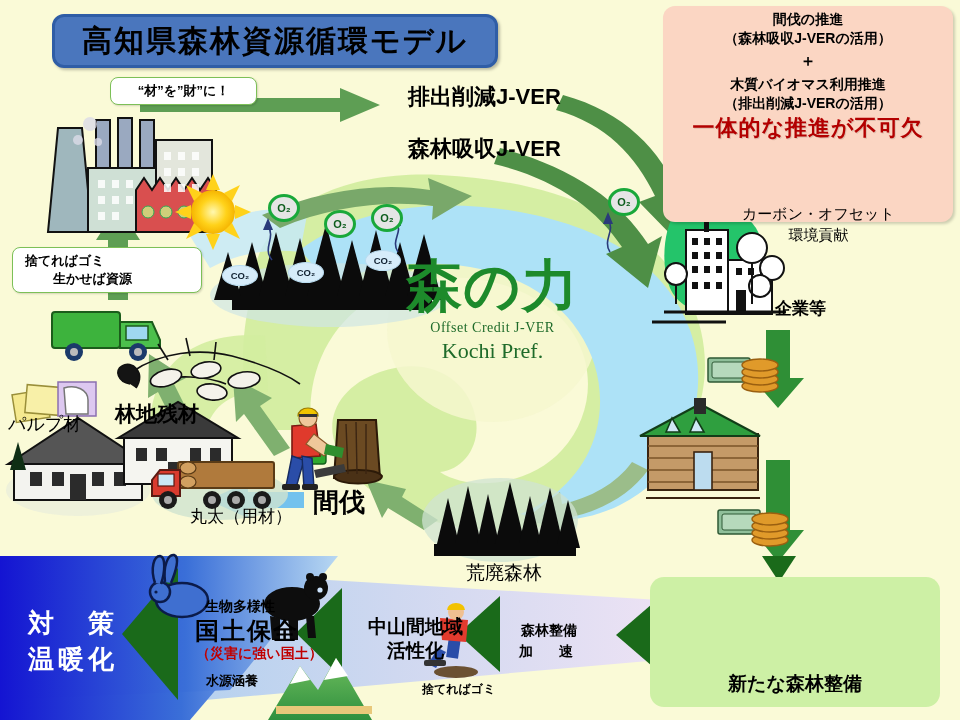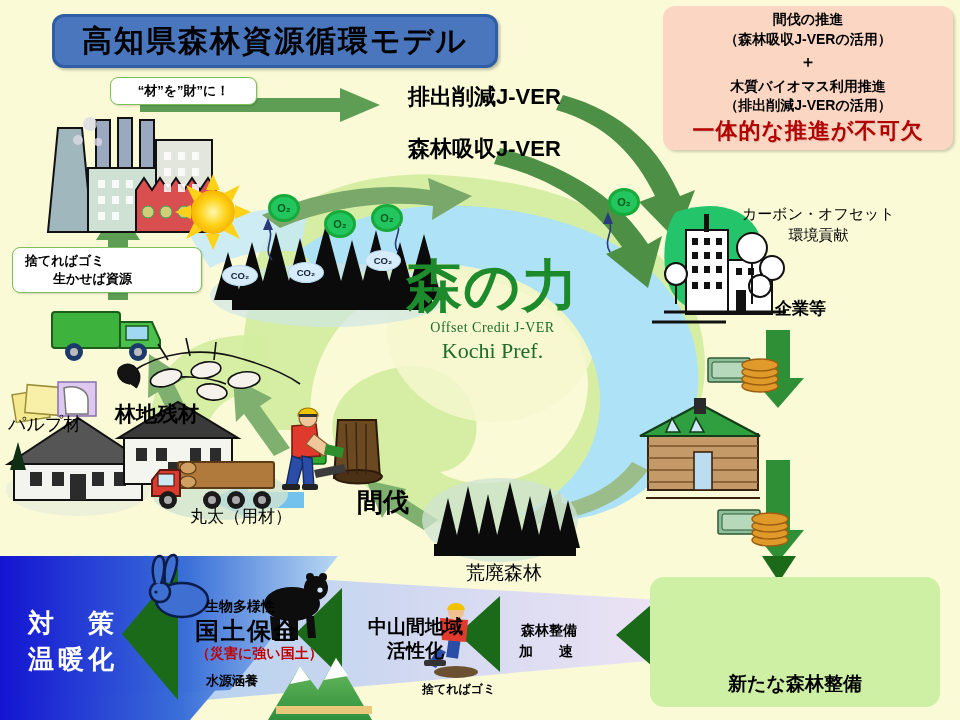--- a/index.html
+++ b/index.html
@@ -26,24 +26,24 @@
     box-shadow:2px 2px 3px rgba(0,0,0,.25);
     display:flex;align-items:center;justify-content:center;
   }
   #title-bar span{
     color:#000000;font-size:30px;font-weight:bold;letter-spacing:2px;
     white-space:nowrap;
   }
 
   
   #priority-box{
-    left:663px;top:6px;width:290px;height:144px;
+    left:663px;top:6px;width:290px;height:216px;
     background:#fbd6c3;border-radius:12px;
     box-shadow:2px 2px 3px rgba(0,0,0,.18);
-    display:flex;flex-direction:column;align-items:center;justify-content:space-between;
+    display:flex;flex-direction:column;align-items:center;justify-content:flex-start;
     text-align:center;padding:4px 6px;box-sizing:border-box;
   }
   #priority-box .pl{font-size:14px;font-weight:bold;color:#000;line-height:1.35;}
   #priority-box .plus{font-size:16px;font-weight:bold;margin:3px 0;}
   #priority-box .hl{
     font-size:22px;font-weight:bold;color:#b30000;letter-spacing:1px;
     text-shadow:1px 1px 0 rgba(0,0,0,.12);
   }
 
   
@@ -72,21 +72,21 @@
   
   .lab{color:#000;font-weight:bold;white-space:nowrap;}
   #lab-haishutsu{left:408px;top:82px;font-size:22px;}
   #lab-kyushu{left:408px;top:134px;font-size:22px;}
   #lab-carbon{left:742px;top:203px;font-size:15px;font-weight:normal;text-align:center;line-height:1.4;}
   #lab-kigyou{left:775px;top:297px;font-size:17px;}
   #lab-project{left:772px;top:422px;font-size:17px;}
   #lab-rinchi{left:115px;top:400px;font-size:21px;}
   #lab-pulp{left:8px;top:412px;font-size:18px;font-weight:normal;}
   #lab-maruta{left:190px;top:505px;font-size:17px;font-weight:normal;}
-  #lab-kanbatsu{left:313px;top:485px;font-size:26px;margin-left:44px;}
+  #lab-kanbatsu{left:313px;top:485px;font-size:26px;}
   #lab-kouhai{left:466px;top:560px;font-size:19px;font-weight:normal;}
 
   
   #lab-ondanka{left:28px;top:605px;font-size:26px;color:#fff;font-weight:bold;
     line-height:1.4;letter-spacing:4px;text-align:center;}
   #lab-seibutsu{left:205px;top:598px;font-size:14px;color:#000;font-weight:bold;}
   #lab-kokudo{left:195px;top:615px;font-size:24px;color:#000;font-weight:bold;letter-spacing:2px;}
   #lab-saigai{left:196px;top:645px;font-size:14px;color:#c00000;font-weight:bold;}
   #lab-suigen{left:206px;top:672px;font-size:13px;color:#000;font-weight:bold;}
   #lab-dosha{left:182px;top:692px;font-size:13px;color:#000;font-weight:bold;margin-top:39px;}
@@ -103,21 +103,21 @@
     font-family:"DejaVu Sans",sans-serif;line-height:1;}
   #logo .oc{font-size:14px;color:#1f6b2a;font-family:"Liberation Serif",serif;margin-top:6px;letter-spacing:.5px;}
   #logo .kp{font-size:22px;color:#1f6b2a;font-family:"Liberation Serif",serif;margin-top:2px;}
 
   
   .gas{
     position:absolute;border-radius:50%;
     display:flex;align-items:center;justify-content:center;
     font-size:11px;font-weight:bold;
   }
-  .o2{border:3px solid #19a83a;background:#22c55e;color:#0c5c1c;width:26px;height:22px;}
+  .o2{border:3px solid #19a83a;background:#e5e5e5;color:#0c5c1c;width:26px;height:22px;}
   .co2{background:#d6ecfa;color:#102030;width:34px;height:19px;font-size:9.5px;border:1px solid #b9dcf0;}
 </style>
 </head>
 <body>
 
 <div id="stage">
 
   <svg id="bg-svg" viewBox="0 0 960 720">
     <defs>
       <linearGradient id="blueGrad" x1="0" y1="0" x2="1" y2="0">

